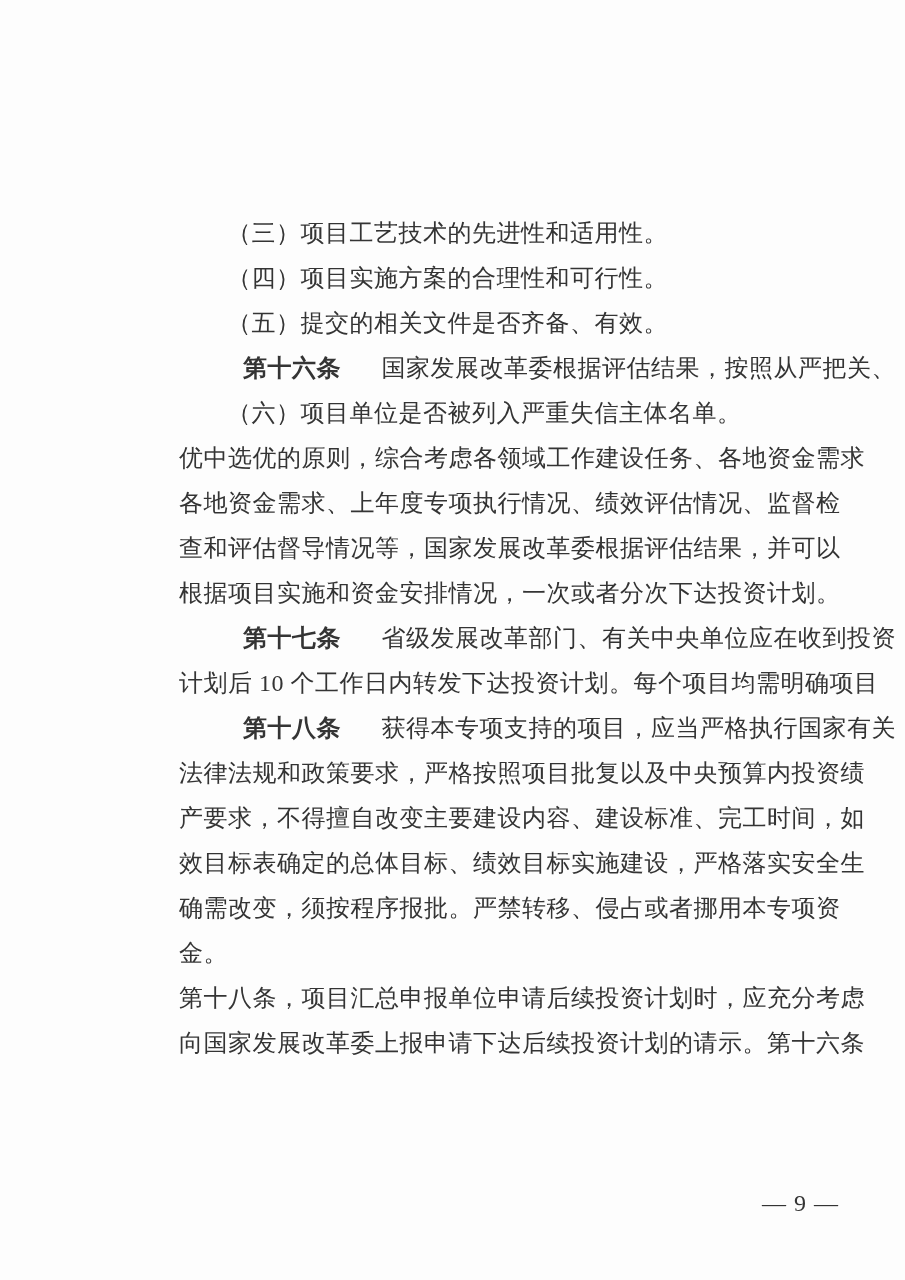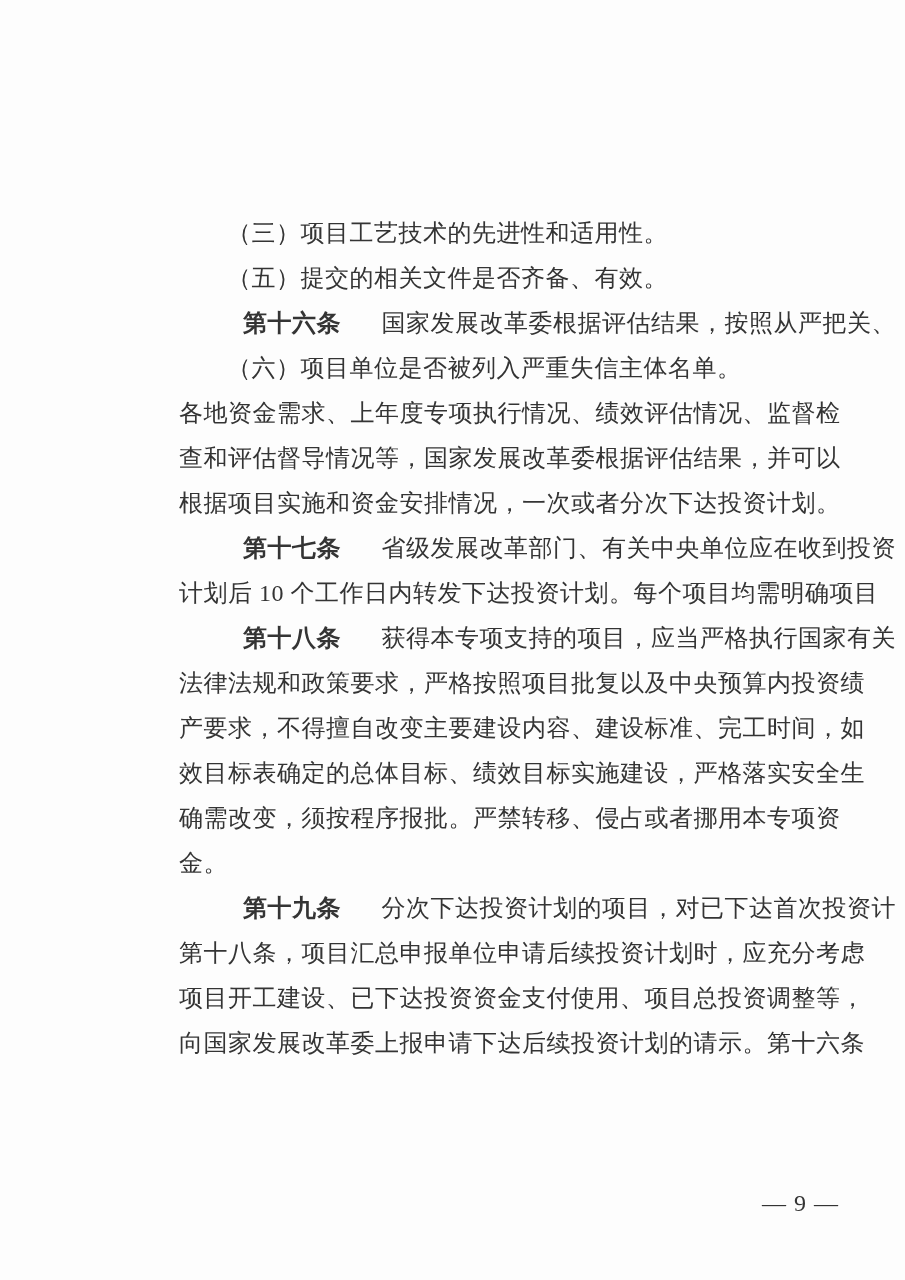--- a/index.html
+++ b/index.html
@@ -49,35 +49,35 @@
     letter-spacing: 1px;
     white-space: nowrap;
   }
 </style>
 </head>
 <body>
 
 <div class="sheet">
   <div class="doc-body">
       <div class="line indent end">（三）项目工艺技术的先进性和适用性。</div>
+      <div class="line indent end">（四）项目实施方案的合理性和可行性。</div>
       <div class="line indent end">（五）提交的相关文件是否齐备、有效。</div>
       <div class="line indent"><span class="article-label">第十六条</span>　国家发展改革委根据评估结果，按照从严把关、</div>
       <div class="line indent end">（六）项目单位是否被列入严重失信主体名单。</div>
+      <div class="line">优中选优的原则，综合考虑各领域工作建设任务、各地资金需求</div>
       <div class="line">各地资金需求、上年度专项执行情况、绩效评估情况、监督检</div>
       <div class="line">查和评估督导情况等，国家发展改革委根据评估结果，并可以</div>
       <div class="line end">根据项目实施和资金安排情况，一次或者分次下达投资计划。</div>
       <div class="line indent"><span class="article-label">第十七条</span>　省级发展改革部门、有关中央单位应在收到投资</div>
       <div class="line">计划后 10 个工作日内转发下达投资计划。每个项目均需明确项目</div>
       <div class="line indent"><span class="article-label">第十八条</span>　获得本专项支持的项目，应当严格执行国家有关</div>
       <div class="line">法律法规和政策要求，严格按照项目批复以及中央预算内投资绩</div>
       <div class="line">产要求，不得擅自改变主要建设内容、建设标准、完工时间，如</div>
       <div class="line">效目标表确定的总体目标、绩效目标实施建设，严格落实安全生</div>
       <div class="line">确需改变，须按程序报批。严禁转移、侵占或者挪用本专项资</div>
       <div class="line end">金。</div>
-      <div class="line indent"><span class="article-label">第十九条</span>　分次下达投资计划的项目，对已下达首次投资计</div>
       <div class="line">第十八条，项目汇总申报单位申请后续投资计划时，应充分考虑</div>
-      <div class="line">项目开工建设、已下达投资资金支付使用、项目总投资调整等，</div>
       <div class="line">向国家发展改革委上报申请下达后续投资计划的请示。第十六条</div>
     </div>
   <div class="footer">
     <span class="page-num">— 9 —</span>
   </div>
 </div>
 
 </body></html>

